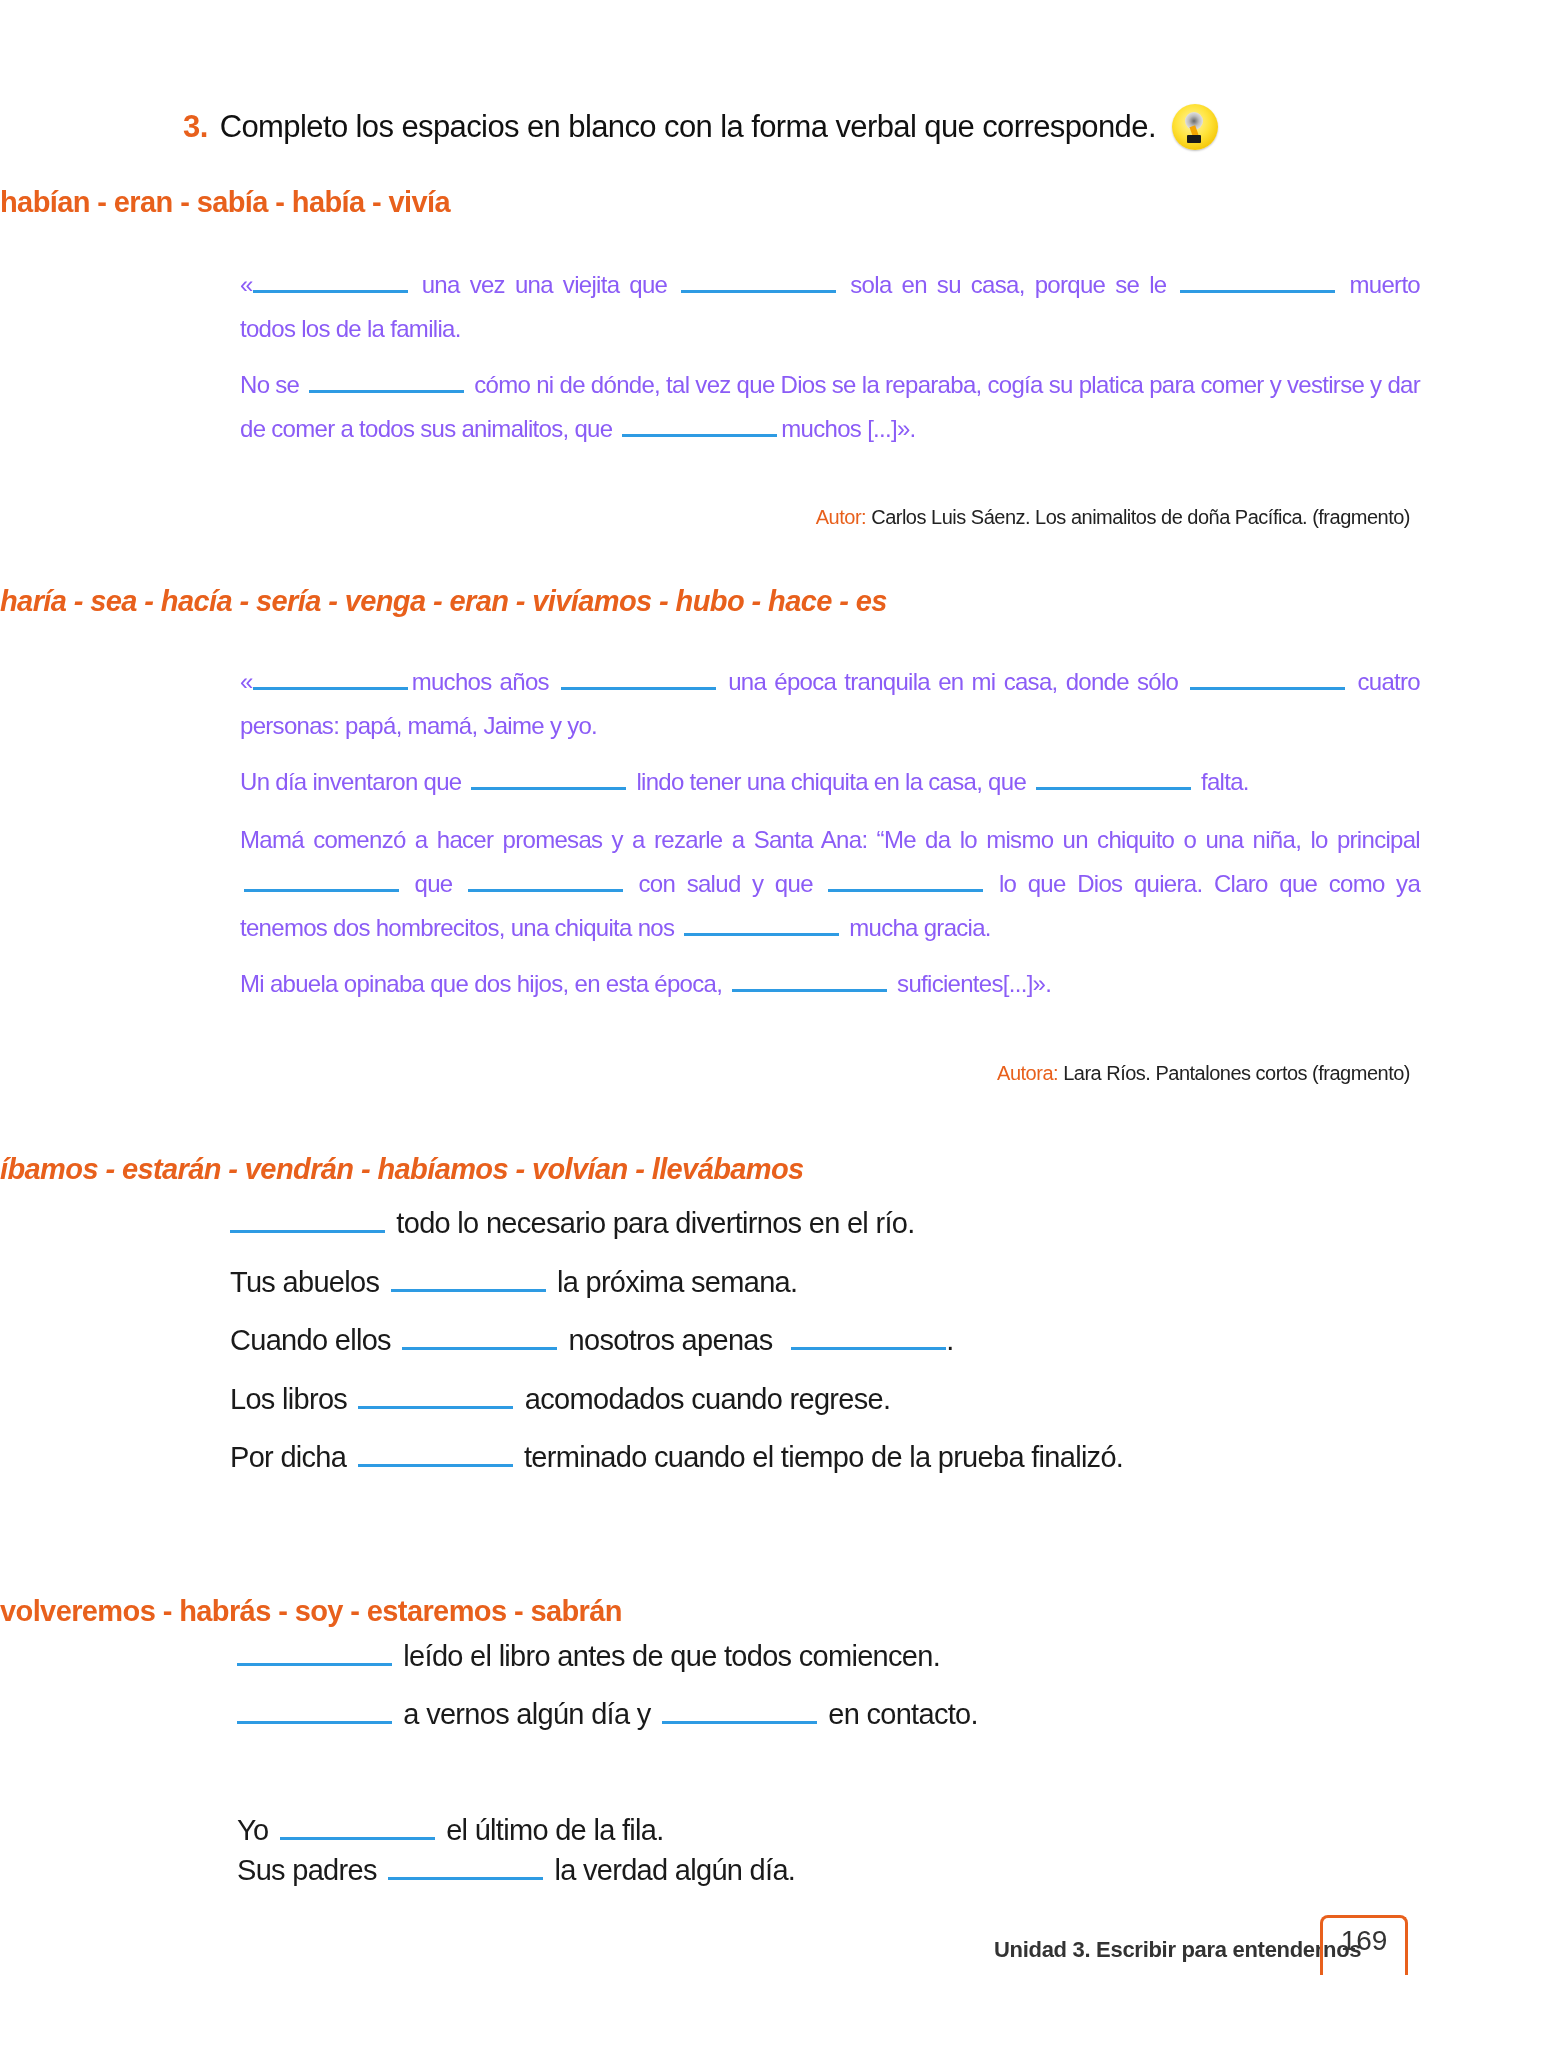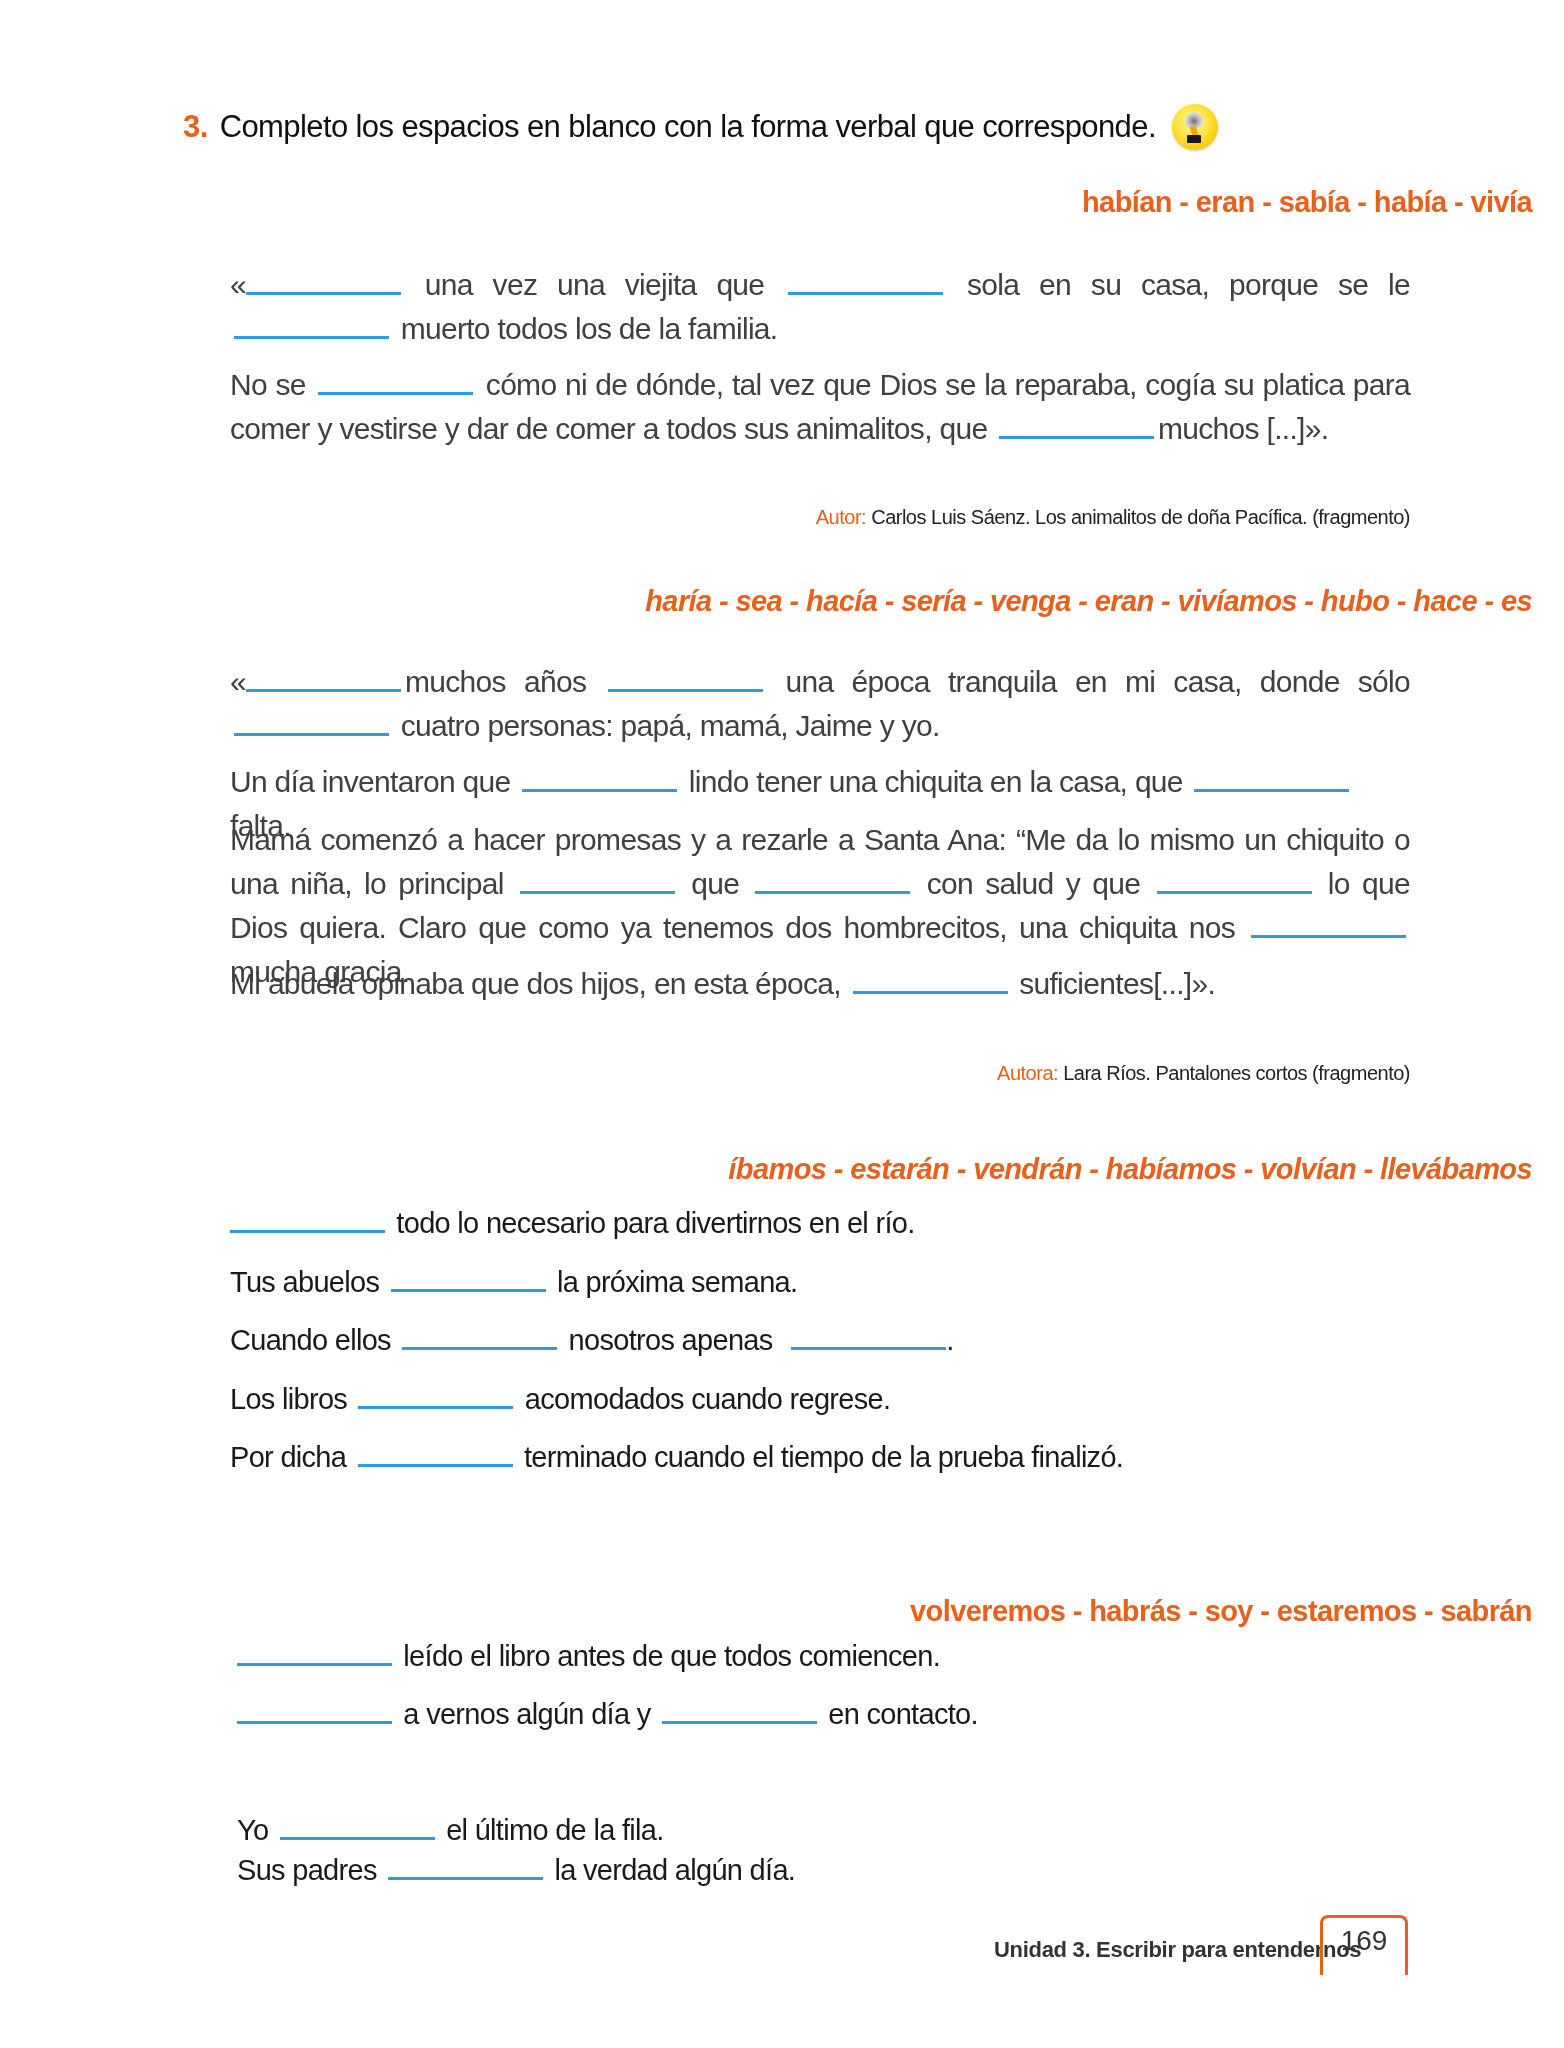--- a/index.html
+++ b/index.html
@@ -32,28 +32,28 @@
   .bulb .neck {
     position: absolute; left: 19px; top: 22px; width: 6px; height: 10px;
     background: #f4a500; transform: rotate(-20deg);
   }
   .bulb .base {
     position: absolute; left: 15px; top: 31px; width: 14px; height: 8px;
     background: #1a1a1a; border-radius: 1px;
   }
 
   .word-bank {
-    position: absolute; left: 0; width: 1488px; text-align: right;
-    color: #e8601c; font-weight: bold; font-size: 29px; letter-spacing: -0.6px; padding-left: 44px;
+    position: absolute; left: 0; width: 1488px; text-align: left;
+    color: #e8601c; font-weight: bold; font-size: 29px; letter-spacing: -0.6px;
   }
 
   .para {
-    position: absolute; left: 230px; width: 1180px;
-    font-size: 30px; letter-spacing: -0.7px; line-height: 44px;
-    color: #404040;
+    position: absolute; left: 240px; width: 1180px;
+    font-size: 24px; letter-spacing: -0.7px; line-height: 44px;
+    color: #8b5cf6;
   }
   .para.justify { text-align: justify; text-align-last: left; }
 
   .blank {
     display: inline-block; width: 155px; height: 0;
     border-bottom: 3px solid #2e9be3;
     vertical-align: baseline;
     margin: 0 4px;
   }
   .blank.nomargin { margin-left: 0; }

